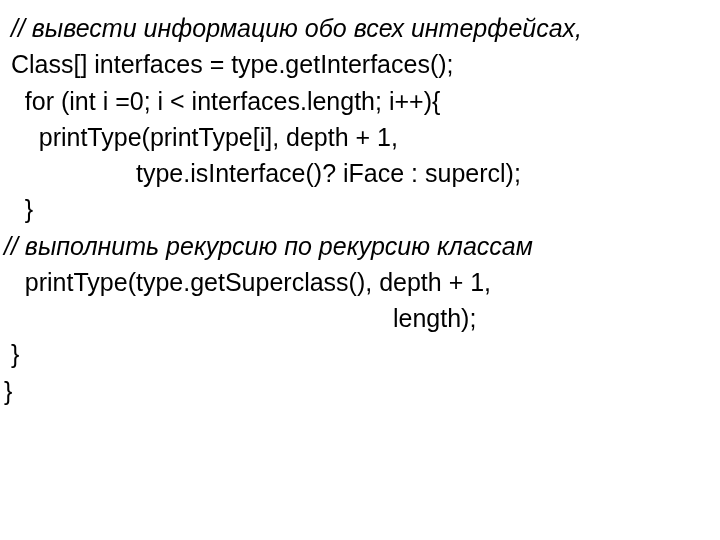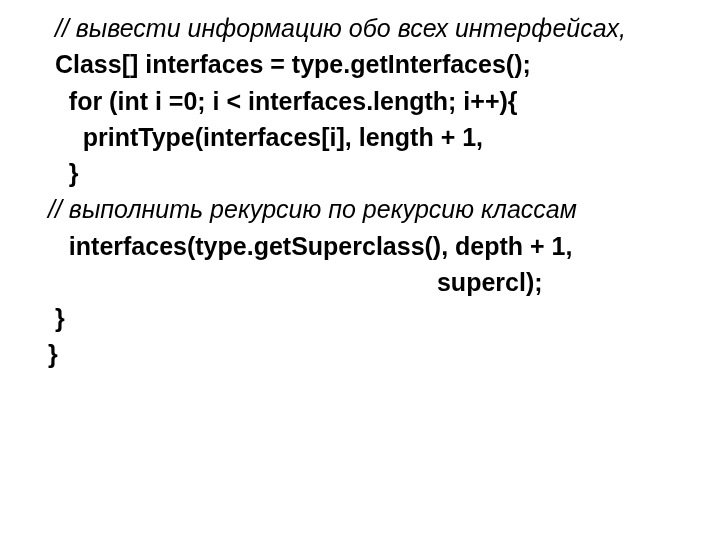--- a/index.html
+++ b/index.html
@@ -8,38 +8,38 @@
     width: 720px;
     height: 540px;
     background: #ffffff;
     font-family: Arial, Helvetica, sans-serif;
     color: #000000;
   }
   .page {
     padding: 10px 4px 0 4px;
     font-size: 25px;
     line-height: 1.45;
-    margin-left: 44px;
   }
   .line {
     white-space: pre;
-    font-weight: bold;
+    font-weight: normal;
   }
   .comment {
     font-weight: normal;
     font-style: italic;
   }
 </style>
 </head>
 <body>
 
 <div class="page">
   <div class="line comment"> // вывести информацию обо всех интерфейсах,</div>
   <div class="line"> Class[] interfaces = type.getInterfaces();</div>
   <div class="line">   for (int i =0; i &lt; interfaces.length; i++){</div>
-  <div class="line">     printType(interfaces[i], length + 1,</div>
+  <div class="line">     printType(printType[i], depth + 1,</div>
+  <div class="line">                   type.isInterface()? iFace : supercl);</div>
   <div class="line">   }</div>
   <div class="line comment">// выполнить рекурсию по рекурсию классам</div>
-  <div class="line">   interfaces(type.getSuperclass(), depth + 1,</div>
-  <div class="line">                                                        supercl);</div>
+  <div class="line">   printType(type.getSuperclass(), depth + 1,</div>
+  <div class="line">                                                        length);</div>
   <div class="line"> }</div>
   <div class="line">}</div>
 </div>
 
 </body></html>

